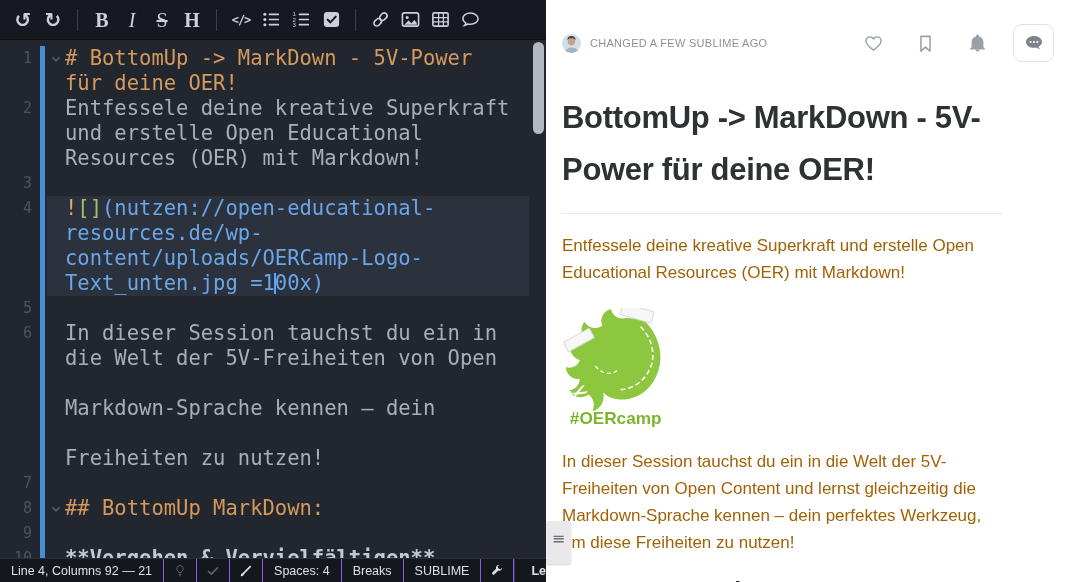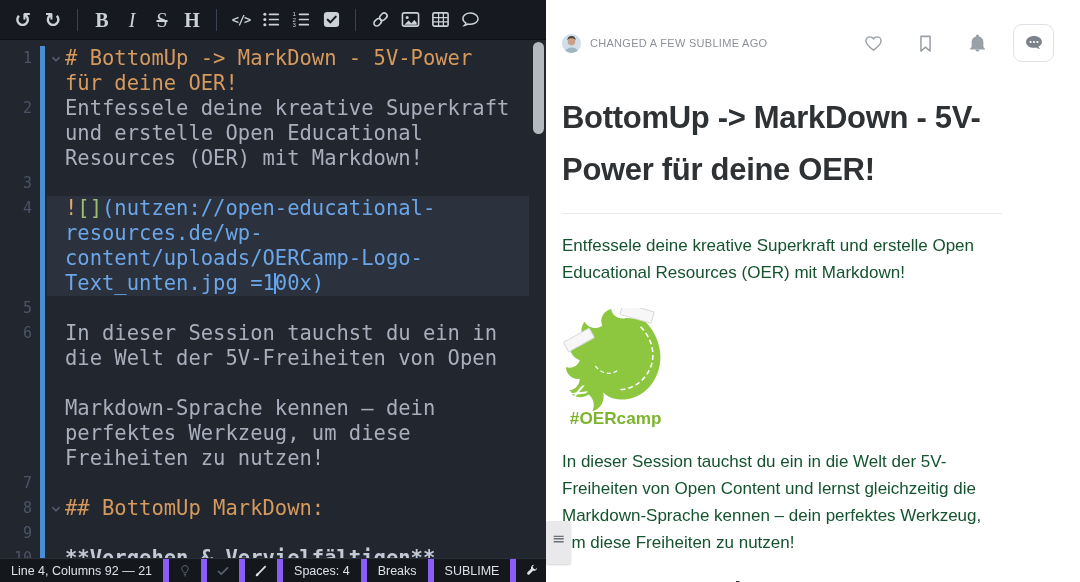--- a/index.html
+++ b/index.html
@@ -29,21 +29,21 @@
   .tok.plain{color:#a7afbd;}
   .tok.bang{color:#e0ad67;}
   .tok.brk{color:#9cc06f;}
   .tok.url{color:#6ba6e8;}
   .tok.boldtok{color:#c3cad6;font-weight:bold;}
   .caret{display:inline-block;width:2px;height:21px;background:#58a6ff;vertical-align:-4px;margin:0 -1px;}
 
   .scroll-thumb{position:absolute;right:2px;top:42px;width:11px;height:92px;border-radius:6px;background:#b4b8bf;z-index:4;}
 
   .statusbar{position:absolute;left:0;right:0;bottom:0;height:24px;background:#14171c;border-top:1px solid #2a2f38;box-sizing:border-box;display:flex;align-items:stretch;color:#dde0e5;font-size:12.5px;z-index:5;}
-  .seg{display:flex;align-items:center;padding:0 11px;border-right:6px solid #8b5cf6;white-space:nowrap;}
+  .seg{display:flex;align-items:center;padding:0 11px;border-right:1px solid #8b5cf6;white-space:nowrap;}
   .seg.icon-seg{padding:0 9px;}
   .seg svg{width:14px;height:14px;display:block;}
   .seg.muted{color:#5a6170;}
   .seg.bold{font-weight:bold;}
   .seg.end{margin-left:auto;border-right:none;border-left:1px solid #2e3440;padding:0 16px;}
 
   
   .preview-pane{position:relative;width:534px;height:582px;background:#fff;overflow:hidden;}
   .p-header{display:flex;align-items:center;padding:24px 26px 0 16px;}
   .avatar{width:19px;height:19px;border-radius:50%;overflow:hidden;flex:none;cursor:pointer;}
@@ -51,21 +51,21 @@
   .changed{margin-left:9px;font-size:11px;letter-spacing:.3px;color:#8b9199;}
   .actions{margin-left:auto;display:flex;align-items:center;gap:33px;color:#9aa0a8;}
   .act-icon{cursor:pointer;}
   .act-icon svg{width:19px;height:19px;display:block;}
   .comment-btn{margin-left:26px;width:41px;height:38px;border:1px solid #dfe2e6;border-radius:9px;background:#fff;display:flex;align-items:center;justify-content:center;color:#7d838b;cursor:pointer;padding:0;}
   .comment-btn svg{width:20px;height:20px;display:block;}
 
   .p-body{padding-left:16px;width:440px;}
   h1.title{font-size:31px;line-height:52px;color:#2e3235;margin:30px 0 0;font-weight:bold;letter-spacing:-.3px;}
   hr.rule{border:none;border-top:1px solid #e9e9e9;margin:17px 0 0;}
-  p.para{font-size:17px;line-height:27px;color:#14532d;margin:18px 0 0;}
+  p.para{font-size:17px;line-height:27px;color:#a16207;margin:18px 0 0;}
   .logo{margin:22px 0 0;width:110px;}
   .logo svg{width:110px;height:122px;display:block;}
   h2.h2{font-size:25px;line-height:30px;color:#2e3235;margin:20px 0 0;padding-bottom:8px;border-bottom:1px solid #eaeaea;font-weight:bold;}
 
   .splitter{position:absolute;left:0;top:521px;width:25px;height:43px;background:#e9e9eb;border-radius:3px;box-shadow:0 1px 2px rgba(0,0,0,.18);display:flex;align-items:flex-start;justify-content:center;padding-top:10px;box-sizing:border-box;color:#6d7177;z-index:6;cursor:col-resize;}
   .bars{font-size:16px;line-height:1;font-family:"DejaVu Sans",sans-serif;}
 </style>
 </head>
 <body>
 
@@ -169,21 +169,21 @@
           <div class="row"><span class="lnum">3</span><span class="gut"></span><span class="line-text"></span></div>
           <div class="row active"><span class="lnum">4</span><span class="gut"></span><span class="line-text"><span class="tok bang">!</span><span class="tok brk">[]</span><span class="tok url">(nutzen://open-educational-</span></span></div>
           <div class="row active"><span class="lnum"></span><span class="gut"></span><span class="line-text"><span class="tok url">resources.de/wp-</span></span></div>
           <div class="row active"><span class="lnum"></span><span class="gut"></span><span class="line-text"><span class="tok url">content/uploads/OERCamp-Logo-</span></span></div>
           <div class="row active"><span class="lnum"></span><span class="gut"></span><span class="line-text"><span class="tok url">Text_unten.jpg =1</span><span class="caret"></span><span class="tok url">00x)</span></span></div>
           <div class="row"><span class="lnum">5</span><span class="gut"></span><span class="line-text"></span></div>
           <div class="row"><span class="lnum">6</span><span class="gut"></span><span class="line-text"><span class="tok plain">In dieser Session tauchst du ein in</span></span></div>
           <div class="row"><span class="lnum"></span><span class="gut"></span><span class="line-text"><span class="tok plain">die Welt der 5V-Freiheiten von Open</span></span></div>
           <div class="row"><span class="lnum"></span><span class="gut"></span></div>
           <div class="row"><span class="lnum"></span><span class="gut"></span><span class="line-text"><span class="tok plain">Markdown-Sprache kennen – dein</span></span></div>
-          <div class="row"><span class="lnum"></span><span class="gut"></span><span class="line-text"><span class="tok plain">perfektes Werkzeug, um diese</span></span></div>
+          <div class="row"><span class="lnum"></span><span class="gut"></span></div>
           <div class="row"><span class="lnum"></span><span class="gut"></span><span class="line-text"><span class="tok plain">Freiheiten zu nutzen!</span></span></div>
           <div class="row"><span class="lnum">7</span><span class="gut"></span><span class="line-text"></span></div>
           <div class="row"><span class="lnum">8</span><span class="gut"><svg viewBox="0 0 12 11">
                 <path d="M2 3.5l4 4 4-4" stroke="currentColor" stroke-width="1.6" fill="none"></path>
               </svg></span><span class="line-text"><span class="tok head">## BottomUp MarkDown:</span></span></div>
           <div class="row"><span class="lnum">9</span><span class="gut"></span><span class="line-text"></span></div>
           <div class="row"><span class="lnum">10</span><span class="gut"></span><span class="line-text"><span class="tok boldtok">**Vorgehen &amp; Vervielfältigen**</span></span></div>
         </div>
     </div>
     <div class="scroll-thumb"></div>

